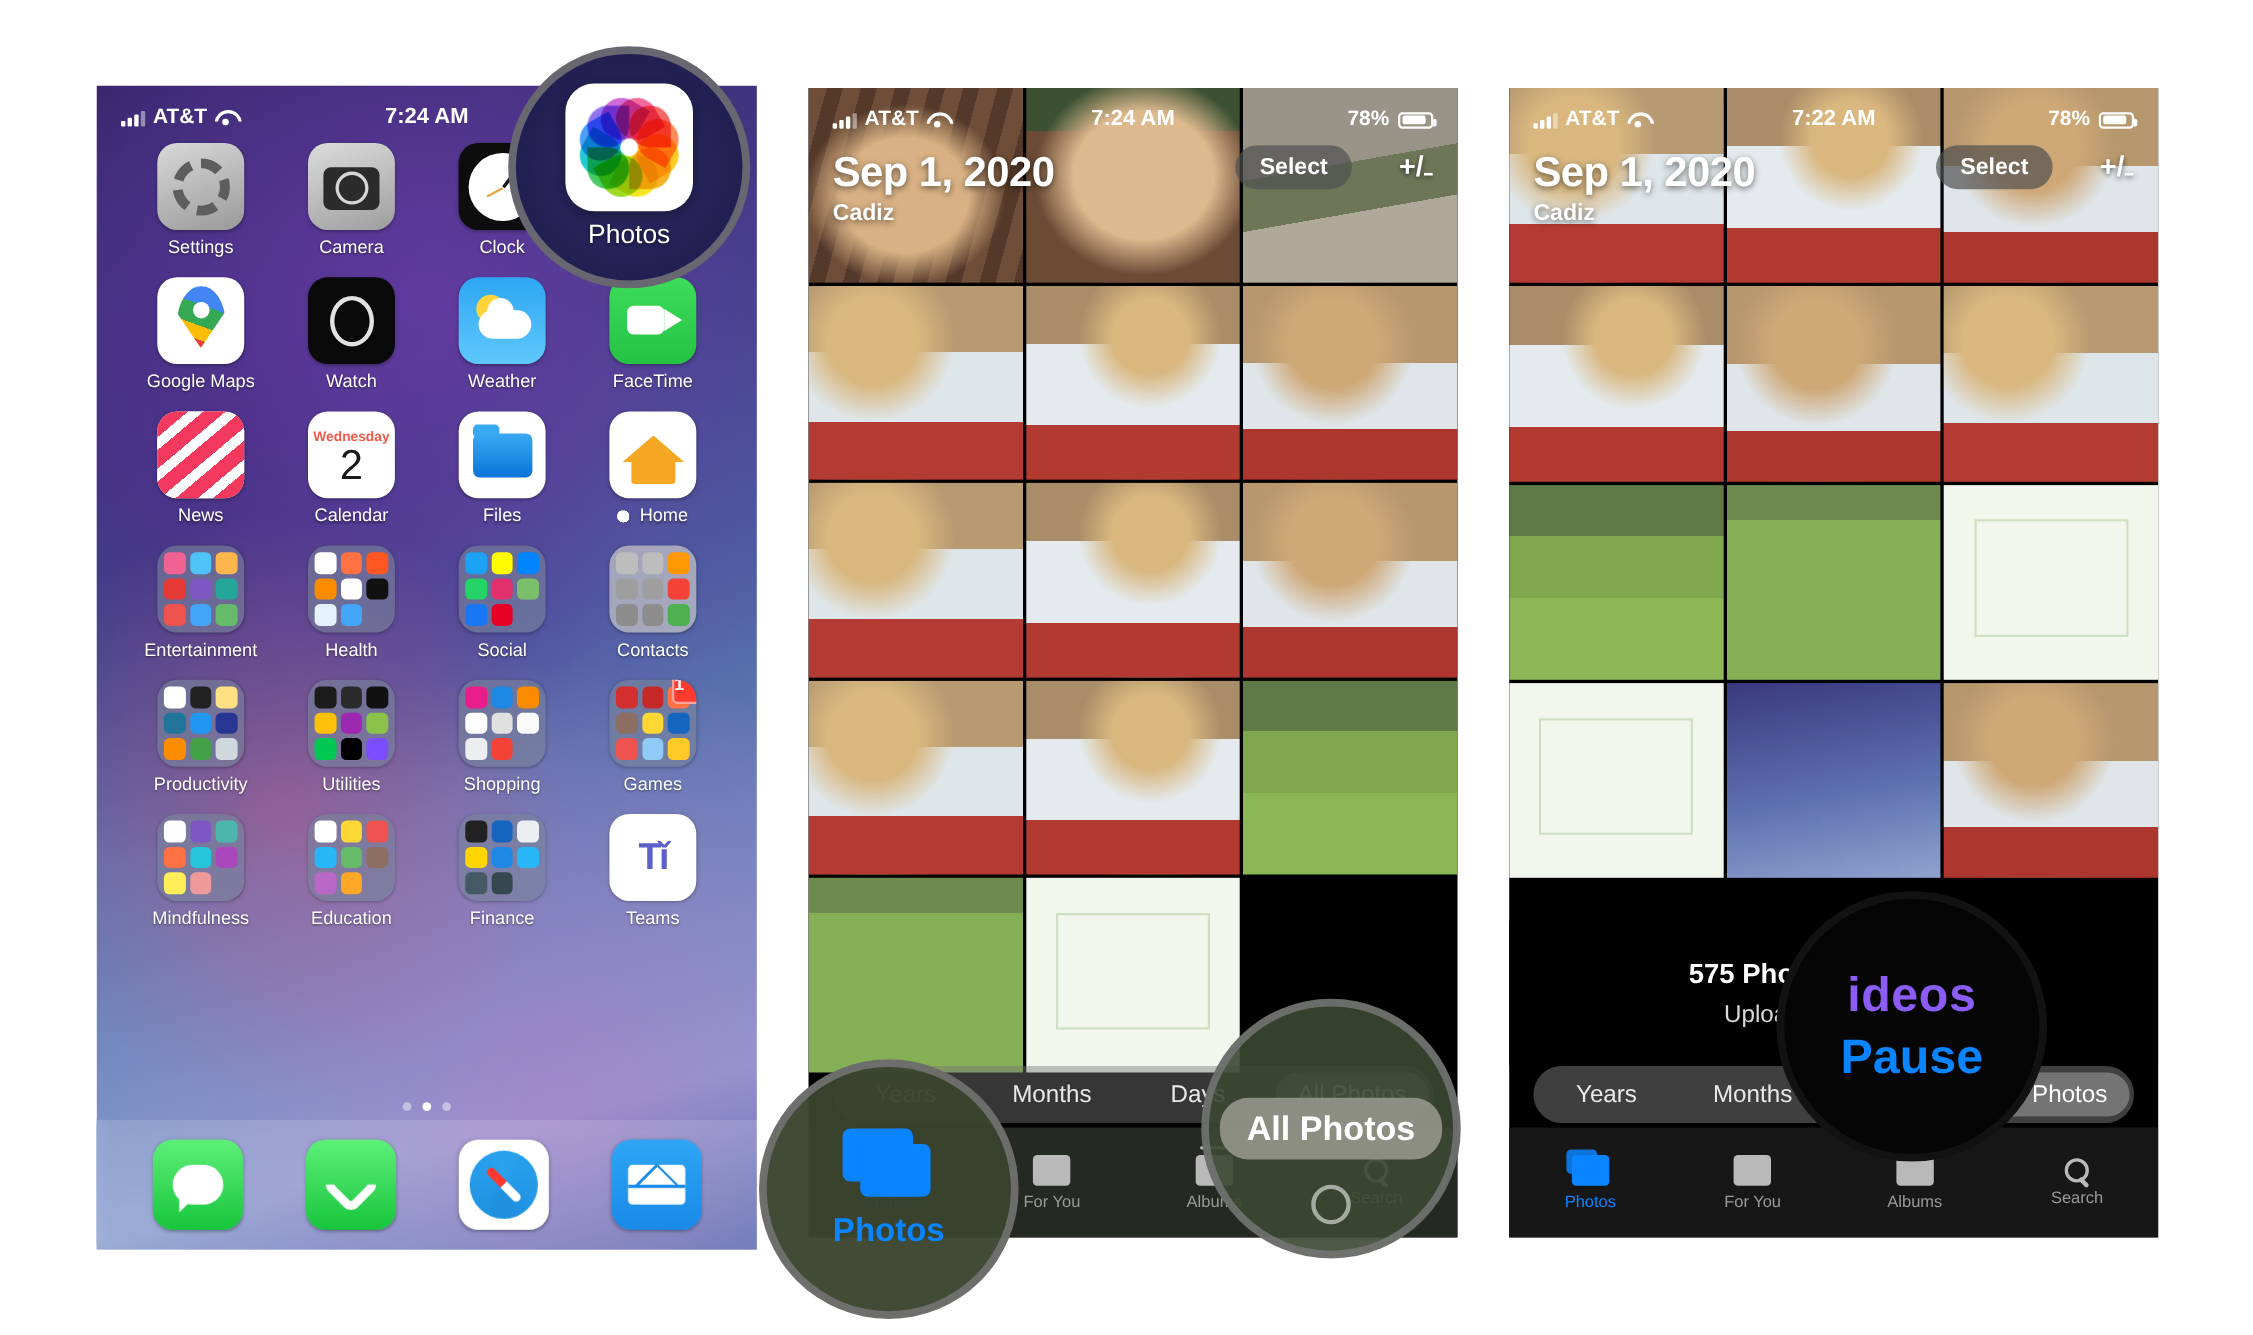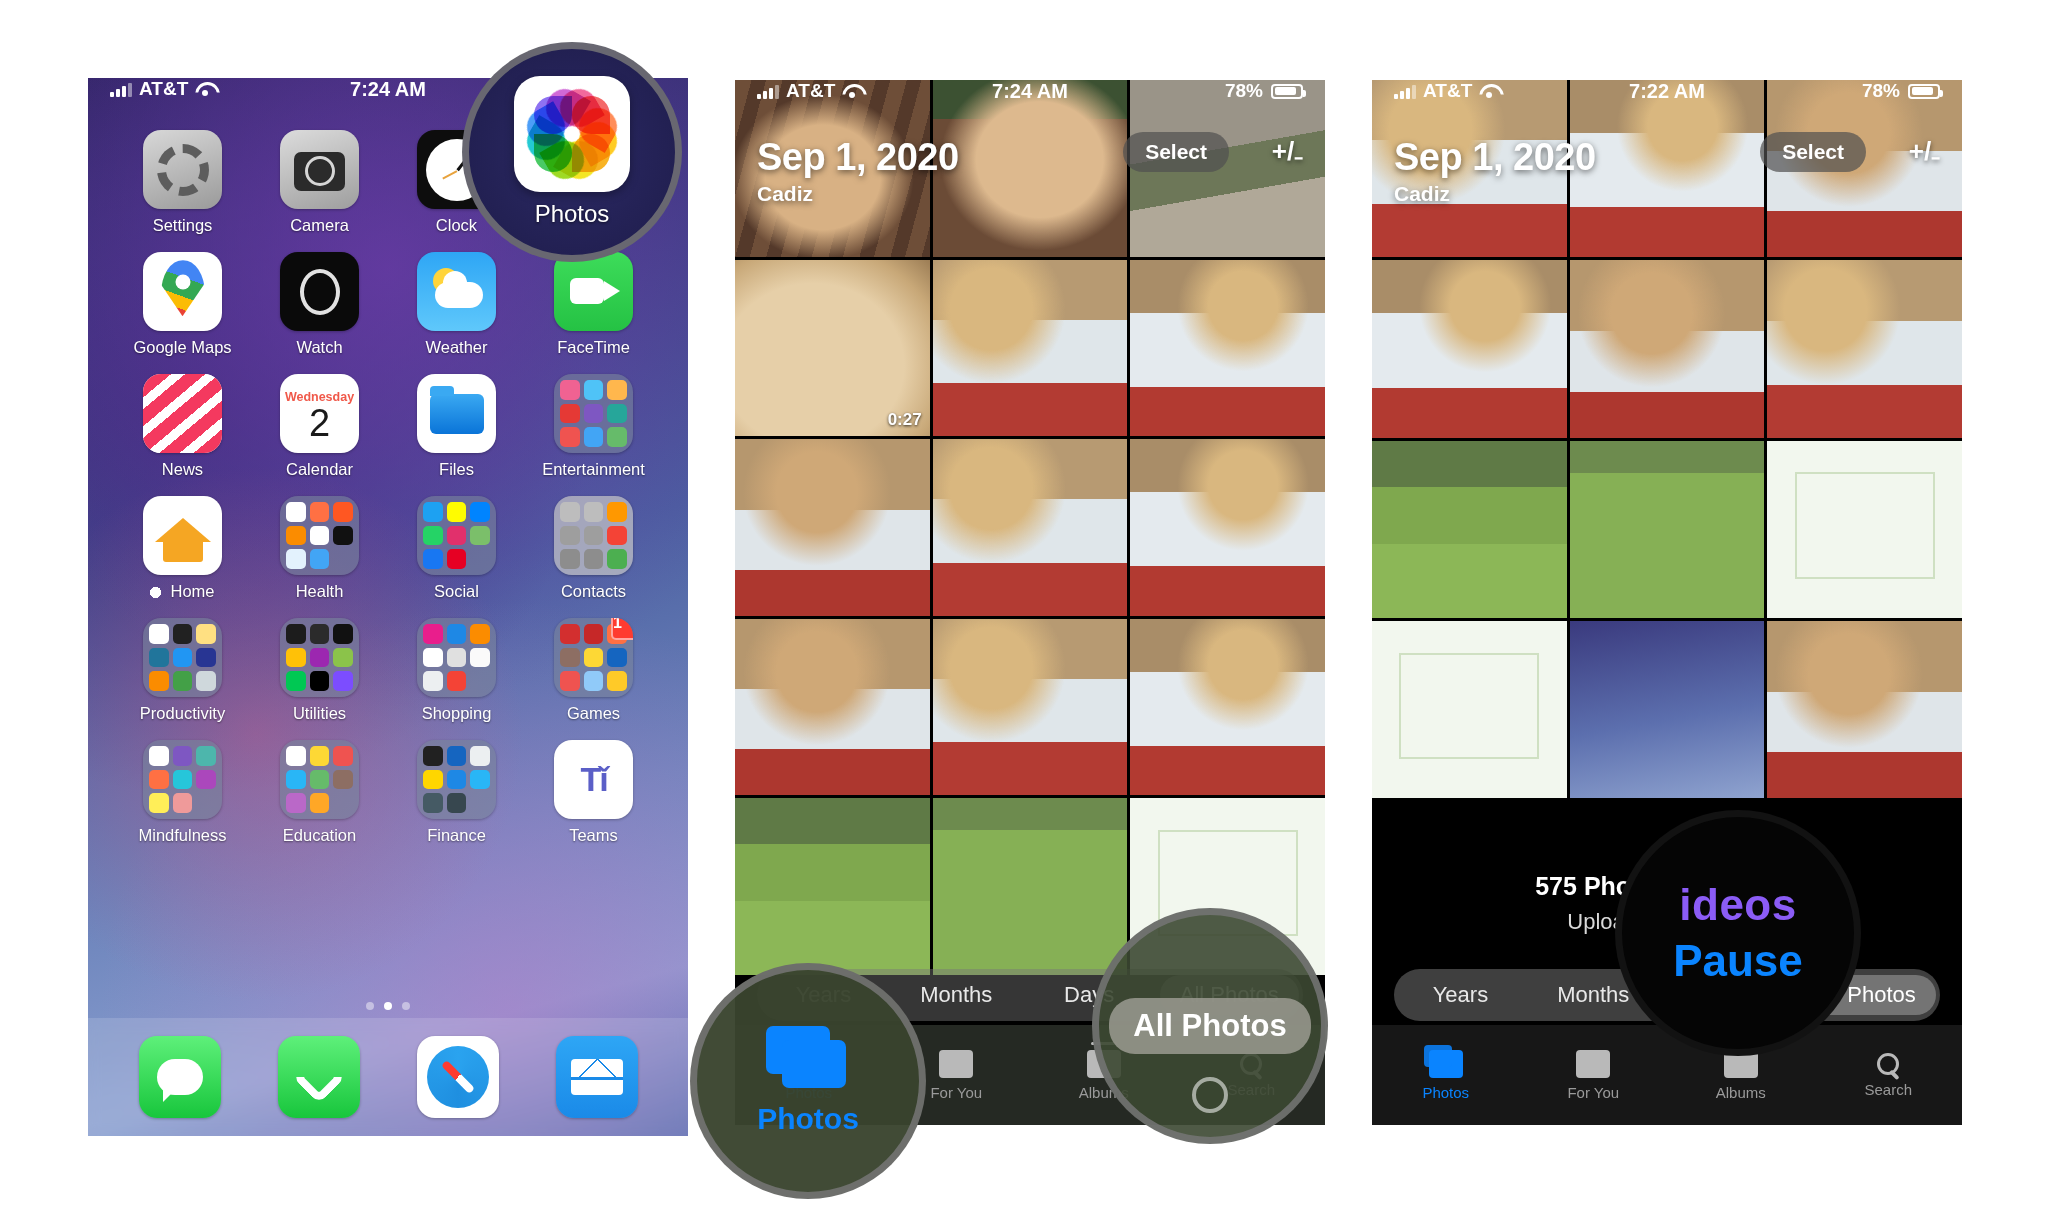--- a/index.html
+++ b/index.html
@@ -19,21 +19,21 @@
     left: 88px; top: 78px; width: 600px; height: 1058px;
     background:
       radial-gradient(circle at 28% 62%, rgba(190,90,140,.55) 0%, rgba(190,90,140,0) 34%),
       radial-gradient(circle at 70% 88%, rgba(180,120,200,.55) 0%, rgba(180,120,200,0) 40%),
       radial-gradient(circle at 50% 18%, rgba(110,60,170,.75) 0%, rgba(110,60,170,0) 48%),
       radial-gradient(circle at 18% 30%, rgba(60,40,120,.85) 0%, rgba(60,40,120,0) 45%),
       linear-gradient(165deg,#2c2360 0%, #3b3a80 22%, #4a5fa0 48%, #6f86bd 70%, #8a9fd0 86%, #3e63a6 100%);
   }
   .status {
     position: absolute; left: 0; top: 0; width: 100%; height: 40px;
-    display: flex; align-items: flex-start; color: #fff;
+    display: flex; align-items: flex-end; color: #fff;
     font-size: 19px; font-weight: bold; padding: 0 22px;
   }
   .st-left { display: flex; align-items: center; gap: 7px; }
   .st-center { position: absolute; left: 0; right: 0; text-align: center; font-size: 20px; }
   .st-right { margin-left: auto; display: flex; align-items: center; gap: 8px; }
   .bars { display: flex; align-items: flex-end; gap: 2px; height: 15px; }
   .bars i { display:block; width: 4px; background: #fff; border-radius: 1px; }
   .bars i:nth-child(1){height:5px}.bars i:nth-child(2){height:8px}
   .bars i:nth-child(3){height:11px}.bars i:nth-child(4){height:14px;opacity:.45}
   .wifi { width: 19px; height: 14px; position: relative; }
@@ -368,40 +368,40 @@
       </div>
 
       <div class="app">
         <div class="icon ic-files">
             <div class="fo"></div>
           </div>
         <div class="lbl">Files</div>
       </div>
 
       <div class="app">
+        <div class="icon ic-home">
+          <div class="hs"></div>
+            <div class="hb"></div>
+        </div>
+        <div class="lbl home-lbl">Home</div>
+      </div>
+
+      <div class="app">
         <div class="icon folder">
           <span style="background:#f06292"></span>
             <span style="background:#4fc3f7"></span>
             <span style="background:#ffb74d"></span>
           <span style="background:#e53935"></span>
             <span style="background:#7e57c2"></span>
             <span style="background:#26a69a"></span>
           <span style="background:#ef5350"></span>
             <span style="background:#42a5f5"></span>
             <span style="background:#66bb6a"></span>
         </div>
         <div class="lbl">Entertainment</div>
-      </div>
-
-      <div class="app">
-        <div class="icon ic-home">
-          <div class="hs"></div>
-            <div class="hb"></div>
-        </div>
-        <div class="lbl home-lbl">Home</div>
       </div>
 
       <div class="app">
         <div class="icon folder">
           <span style="background:#fff"></span>
             <span style="background:#ff7043"></span>
             <span style="background:#ff5722"></span>
           <span style="background:#fb8c00"></span>
             <span style="background:#fff"></span>
             <span style="background:#111"></span>
@@ -577,23 +577,20 @@
           <div class="e"></div>
         </div>
     </div>
   </div>
 
   <div class="phone" id="phone2">
     <div class="photogrid">
       <div class="cell p-dog"></div>
       <div class="cell p-dog2"></div>
       <div class="cell p-stone"></div>
-      <div class="cell p-fur">
-        <span class="dur">0:27</span>
-      </div>
       <div class="cell p-girl"></div>
       <div class="cell p-girl2"></div>
       <div class="cell p-girl3"></div>
       <div class="cell p-girl"></div>
       <div class="cell p-girl2"></div>
       <div class="cell p-girl3"></div>
       <div class="cell p-girl"></div>
       <div class="cell p-girl2"></div>
       <div class="cell p-grass"></div>
       <div class="cell p-grass2"></div>

